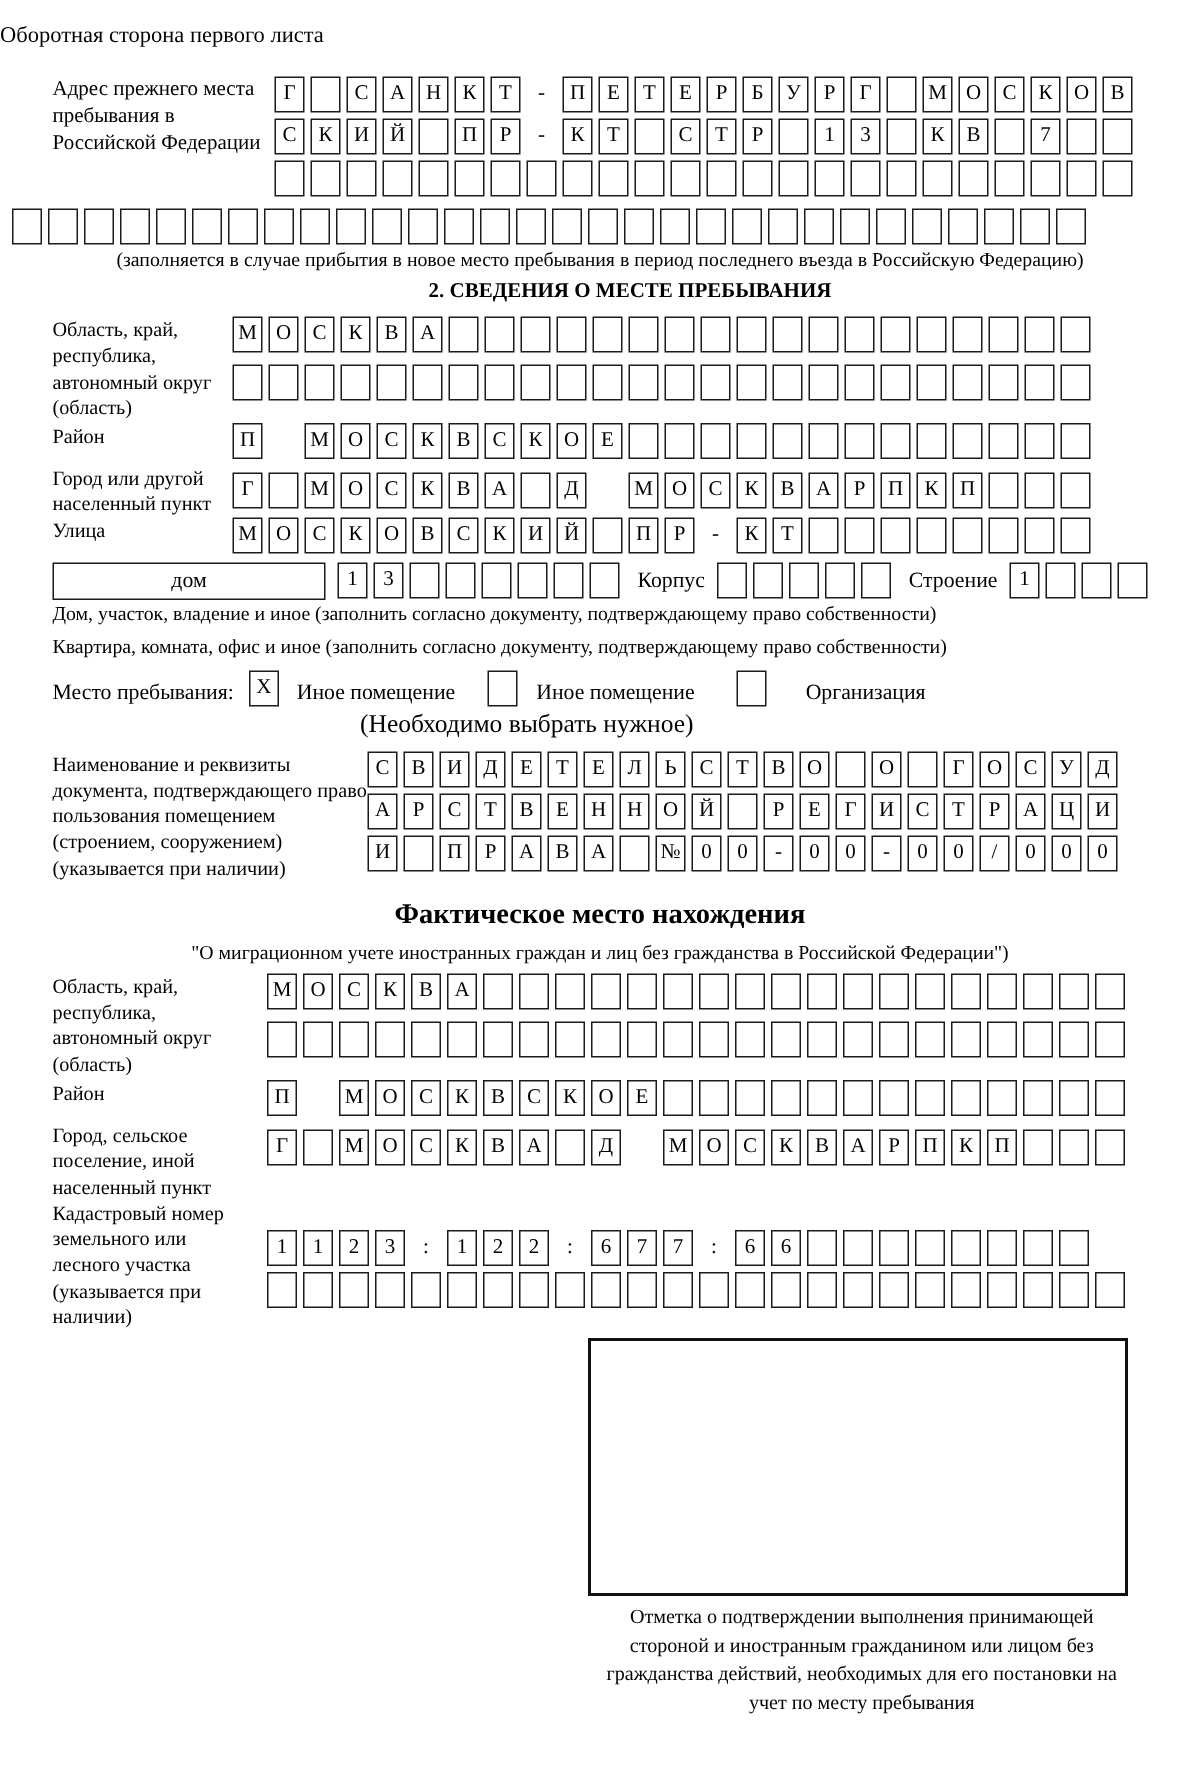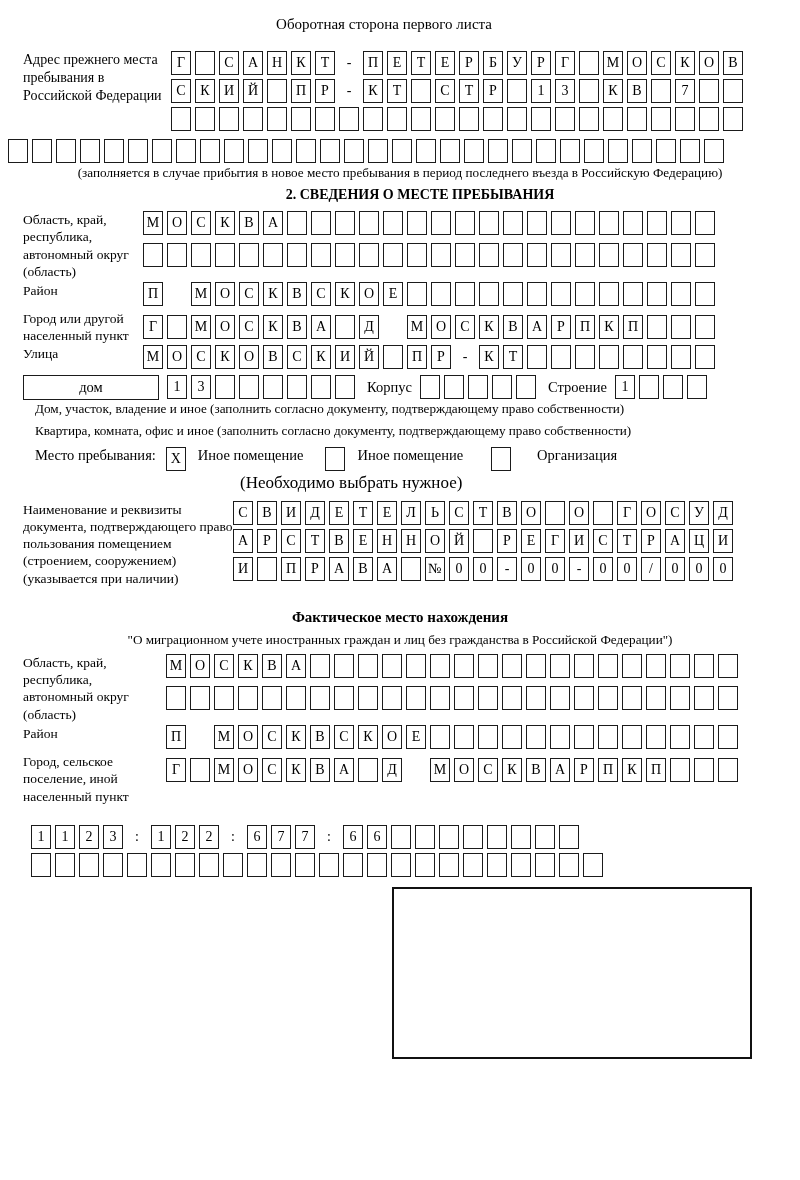--- a/index.html
+++ b/index.html
@@ -1,50 +1,50 @@
 <!DOCTYPE html>
 <html><head>
 <meta charset="utf-8">
 <style>
   html,body{margin:0;padding:0;background:#fff;}
   body{width:800px;height:1180px;color:#000;font-family:"Liberation Serif",serif;overflow:hidden;}
   .page{position:relative;width:800px;height:1180px;}
 
-  .hdr-note{text-align:center;font-size:15px;margin:16px 32px 0 0;}
+  .hdr-note{text-align:left;font-size:15px;margin:16px 32px 0 0;}
 
   .flexrow{display:flex;align-items:flex-start;}
-  .indent35{margin-left:23px;}
+  .indent35{margin-left:35px;}
   .indent8{margin-left:8px;}
 
   .label{font-size:13.5px;line-height:1.28;flex:none;}
   .w140{width:140px;font-size:14px;}
   .w112{width:112px;}
   .w135{width:135px;}
   .w210{width:210px;}
   .gridcol{margin-left:8px;flex:none;}
   .gridcol .cellrow{margin-bottom:4px;}
   .mb8{margin-bottom:8px !important;}
 
   .cellrow{white-space:nowrap;height:24px;flex:none;}
   .cell{box-sizing:border-box;display:inline-block;width:20px;height:24px;margin-right:4px;
         border:1.5px solid #1b1b1b;font-size:14px;line-height:21px;text-align:center;vertical-align:top;}
   .cell.nobox{border-color:transparent;}
 
   .caption{font-size:13.2px;text-align:center;margin:2px 10px 6px 10px;}
   .caption-left{font-size:13.2px;margin:1px 0 6px 35px;}
   .sec-title{font-size:14px;font-weight:bold;text-align:center;margin:4px 0 8px 0;padding-left:40px;}
-  .sub-title{font-size:15px;font-weight:bold;text-align:center;margin:22px 0 6px 0;}
+  .sub-title{font-size:19px;font-weight:bold;text-align:center;margin:12px 0 6px 0;}
 
   .bigbox{box-sizing:border-box;height:25px;border:1.6px solid #1b1b1b;display:flex;align-items:center;
           justify-content:center;font-size:14.5px;flex:none;}
-  .w165{width:136px;margin-right:8px;}
+  .w165{width:182px;margin-right:8px;}
   .w195{width:195px;margin-right:8px;}
   .inline-label{font-size:14.5px;line-height:25px;margin:0 8px;flex:none;}
 
-  .stay-row{display:flex;align-items:flex-start;font-size:14.5px;margin:8px 0 2px 35px;}
+  .stay-row{display:flex;align-items:flex-end;font-size:14.5px;margin:8px 0 2px 35px;}
   .stay-row .cell{margin:0 12px 0 10px;}
   .stay-note{font-size:17px;margin:0 0 8px 240px;}
 
   .block{margin-top:4px;}
   .stamp-wrap{margin:6px 0 0 392px;width:365px;}
   .stamp-box{box-sizing:border-box;width:360px;height:172px;border:2px solid #111;}
   .stamp-caption{font-size:13.4px;text-align:center;line-height:1.42;margin-top:4px;}
 </style>
 </head>
 <body>
@@ -146,23 +146,25 @@
   </div>
 
   <div class="flexrow indent35">
     <div class="label w135">Город, сельское поселение, иной населенный пункт</div>
     <div class="gridcol" style="margin-top:5px;">
       <div class="cellrow"><span class="cell">Г</span><span class="cell"></span><span class="cell">М</span><span class="cell">О</span><span class="cell">С</span><span class="cell">К</span><span class="cell">В</span><span class="cell">А</span><span class="cell"></span><span class="cell">Д</span><span class="cell nobox"></span><span class="cell">М</span><span class="cell">О</span><span class="cell">С</span><span class="cell">К</span><span class="cell">В</span><span class="cell">А</span><span class="cell">Р</span><span class="cell">П</span><span class="cell">К</span><span class="cell">П</span><span class="cell"></span><span class="cell"></span><span class="cell"></span></div>
     </div>
   </div>
 
   <div class="flexrow indent35">
+    <div class="label w135">Кадастровый номер земельного или лесного участка (указывается при наличии)</div>
     <div class="gridcol" style="margin-top:20px;">
       <div class="cellrow"><span class="cell">1</span><span class="cell">1</span><span class="cell">2</span><span class="cell">3</span><span class="cell nobox">:</span><span class="cell">1</span><span class="cell">2</span><span class="cell">2</span><span class="cell nobox">:</span><span class="cell">6</span><span class="cell">7</span><span class="cell">7</span><span class="cell nobox">:</span><span class="cell">6</span><span class="cell">6</span><span class="cell"></span><span class="cell"></span><span class="cell"></span><span class="cell"></span><span class="cell"></span><span class="cell"></span><span class="cell"></span><span class="cell"></span></div>
       <div class="cellrow"><span class="cell"></span><span class="cell"></span><span class="cell"></span><span class="cell"></span><span class="cell"></span><span class="cell"></span><span class="cell"></span><span class="cell"></span><span class="cell"></span><span class="cell"></span><span class="cell"></span><span class="cell"></span><span class="cell"></span><span class="cell"></span><span class="cell"></span><span class="cell"></span><span class="cell"></span><span class="cell"></span><span class="cell"></span><span class="cell"></span><span class="cell"></span><span class="cell"></span><span class="cell"></span><span class="cell"></span></div>
     </div>
   </div>
 
   <div class="stamp-wrap">
     <div class="stamp-box"></div>
+    <div class="stamp-caption">Отметка о подтверждении выполнения принимающей стороной и иностранным гражданином или лицом без гражданства действий, необходимых для его постановки на учет по месту пребывания</div>
   </div>
 
 </div>
 
 </body></html>

